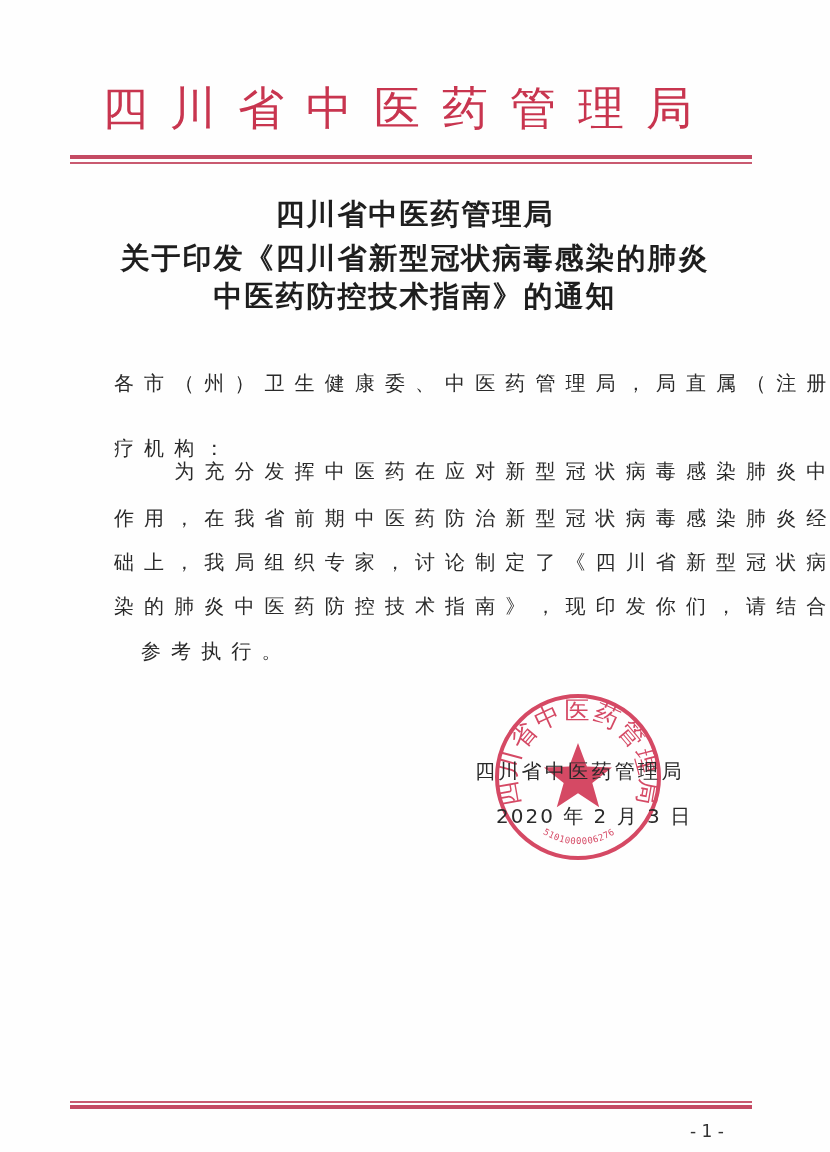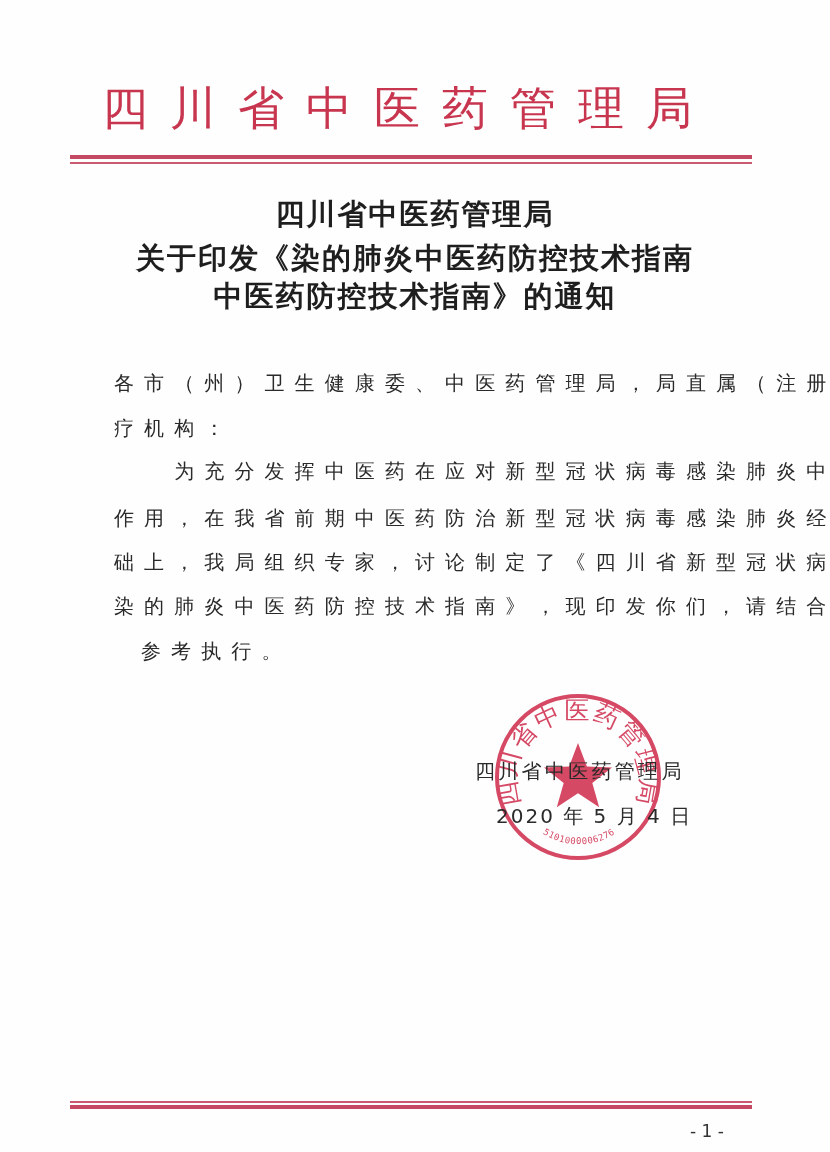--- a/index.html
+++ b/index.html
@@ -100,27 +100,27 @@
 </head>
 <body>
 
 <div class="abs masthead">四川省中医药管理局</div>
 
 <div class="abs rule-thick" style="top:155px;"></div>
 <div class="abs rule-thin" style="top:162px;"></div>
 
 <div>
   <div class="abs title-line" style="top:195px;">四川省中医药管理局</div>
-  <div class="abs title-line" style="top:239px;">关于印发《染的肺炎中医药防控技术指南</div>
+  <div class="abs title-line" style="top:239px;">关于印发《四川省新型冠状病毒感染的肺炎</div>
   <div class="abs title-line" style="top:277px;">中医药防控技术指南》的通知</div>
 </div>
 
 <div>
   <div class="abs body-line" style="top:371px;">各市（州）卫生健康委、中医药管理局，局直属（注册）医</div>
-  <div class="abs body-line" style="top:416px;">疗机构：</div>
+  <div class="abs body-line" style="top:436px;">疗机构：</div>
   <div class="abs body-line" style="top:459px;">　　为充分发挥中医药在应对新型冠状病毒感染肺炎中的</div>
   <div class="abs body-line" style="top:506px;">作用，在我省前期中医药防治新型冠状病毒感染肺炎经验基</div>
   <div class="abs body-line" style="top:550px;">础上，我局组织专家，讨论制定了《四川省新型冠状病毒感</div>
   <div class="abs body-line" style="top:594px;">染的肺炎中医药防控技术指南》，现印发你们，请结合实际</div>
   <div class="abs body-line" style="top:639px;margin-left:27px;">参考执行。</div>
 </div>
 
 <div class="abs seal">
   <svg width="168" height="168" viewBox="0 0 168 168" xmlns="http://www.w3.org/2000/svg">
     <defs>
@@ -132,18 +132,18 @@
       <textPath href="#arcTop" startOffset="50%" text-anchor="middle">四川省中医药管理局</textPath>
     </text>
     <polygon points="84,50 92.9,73.6 118,74.5 98.3,90.1 105.2,114.3 84,100.2 62.8,114.3 69.7,90.1 50,74.5 75.1,73.6" fill="#d23a58"></polygon>
     <text fill="#d23a58" font-family="DejaVu Sans Mono, Liberation Mono, monospace" font-size="9" letter-spacing="0.5">
       <textPath href="#arcBottom" startOffset="50%" text-anchor="middle">5101000006276</textPath>
     </text>
   </svg>
 </div>
 
 <div class="abs sign-line" style="left:475px; top:759px; letter-spacing:3.3px;">四川省中医药管理局</div>
-<div class="abs sign-line" style="left:496px; top:804px; letter-spacing:2px;">2020 年 5 月 4 日</div>
+<div class="abs sign-line" style="left:496px; top:804px; letter-spacing:2px;">2020 年 2 月 3 日</div>
 
 <div class="abs rule-thin" style="top:1101px;"></div>
 <div class="abs rule-thick" style="top:1105px;"></div>
 
 <div class="abs page-num">- 1 -</div>
 
 </body></html>

